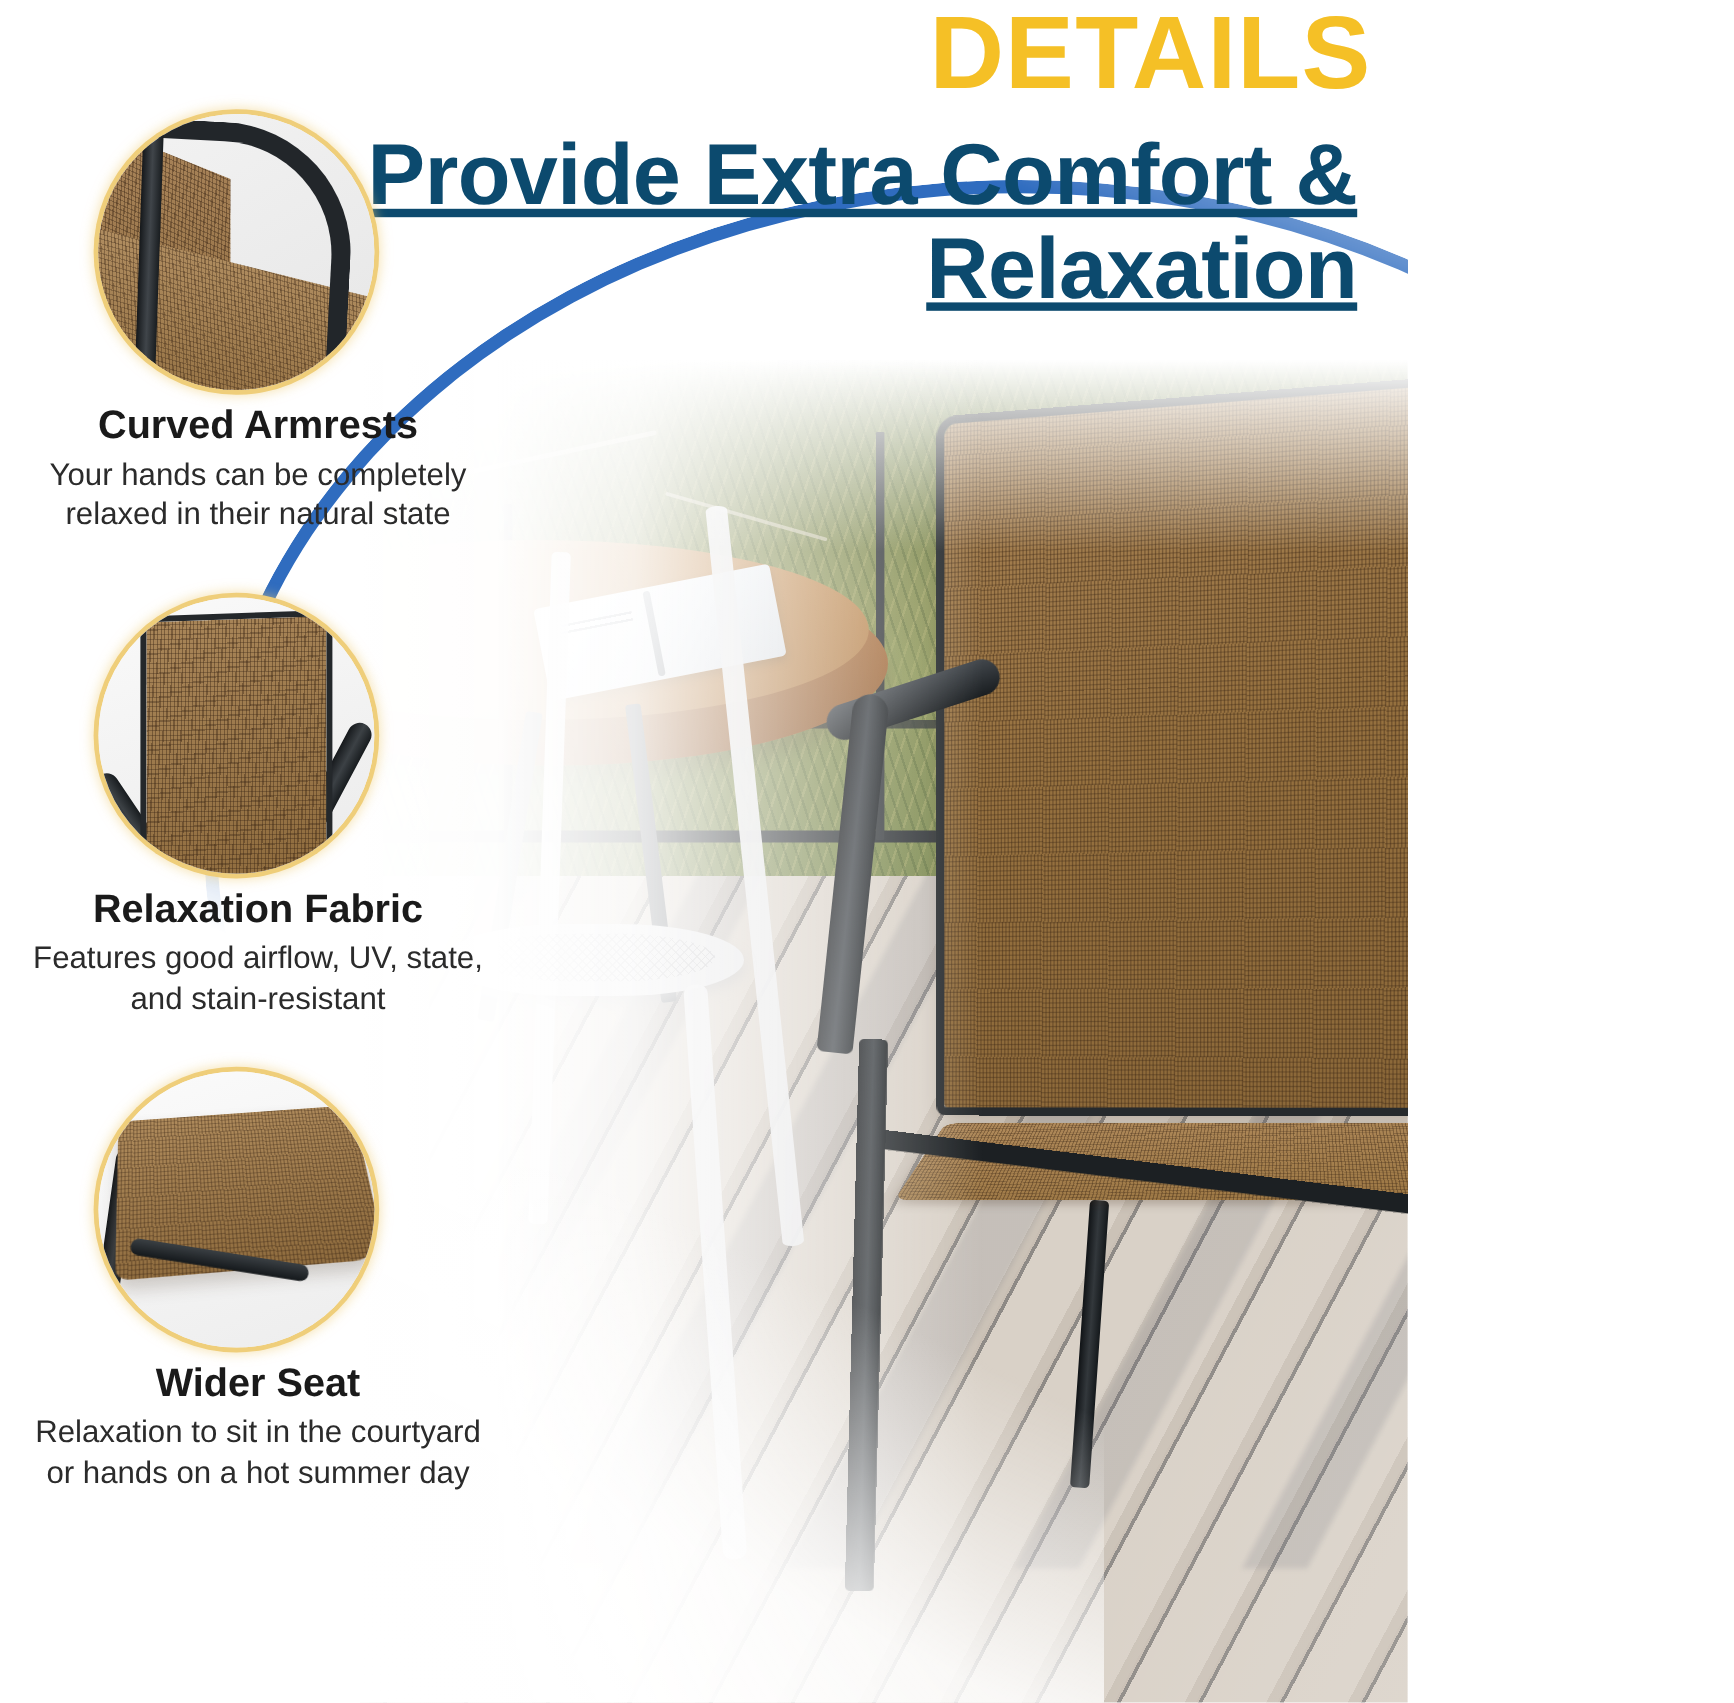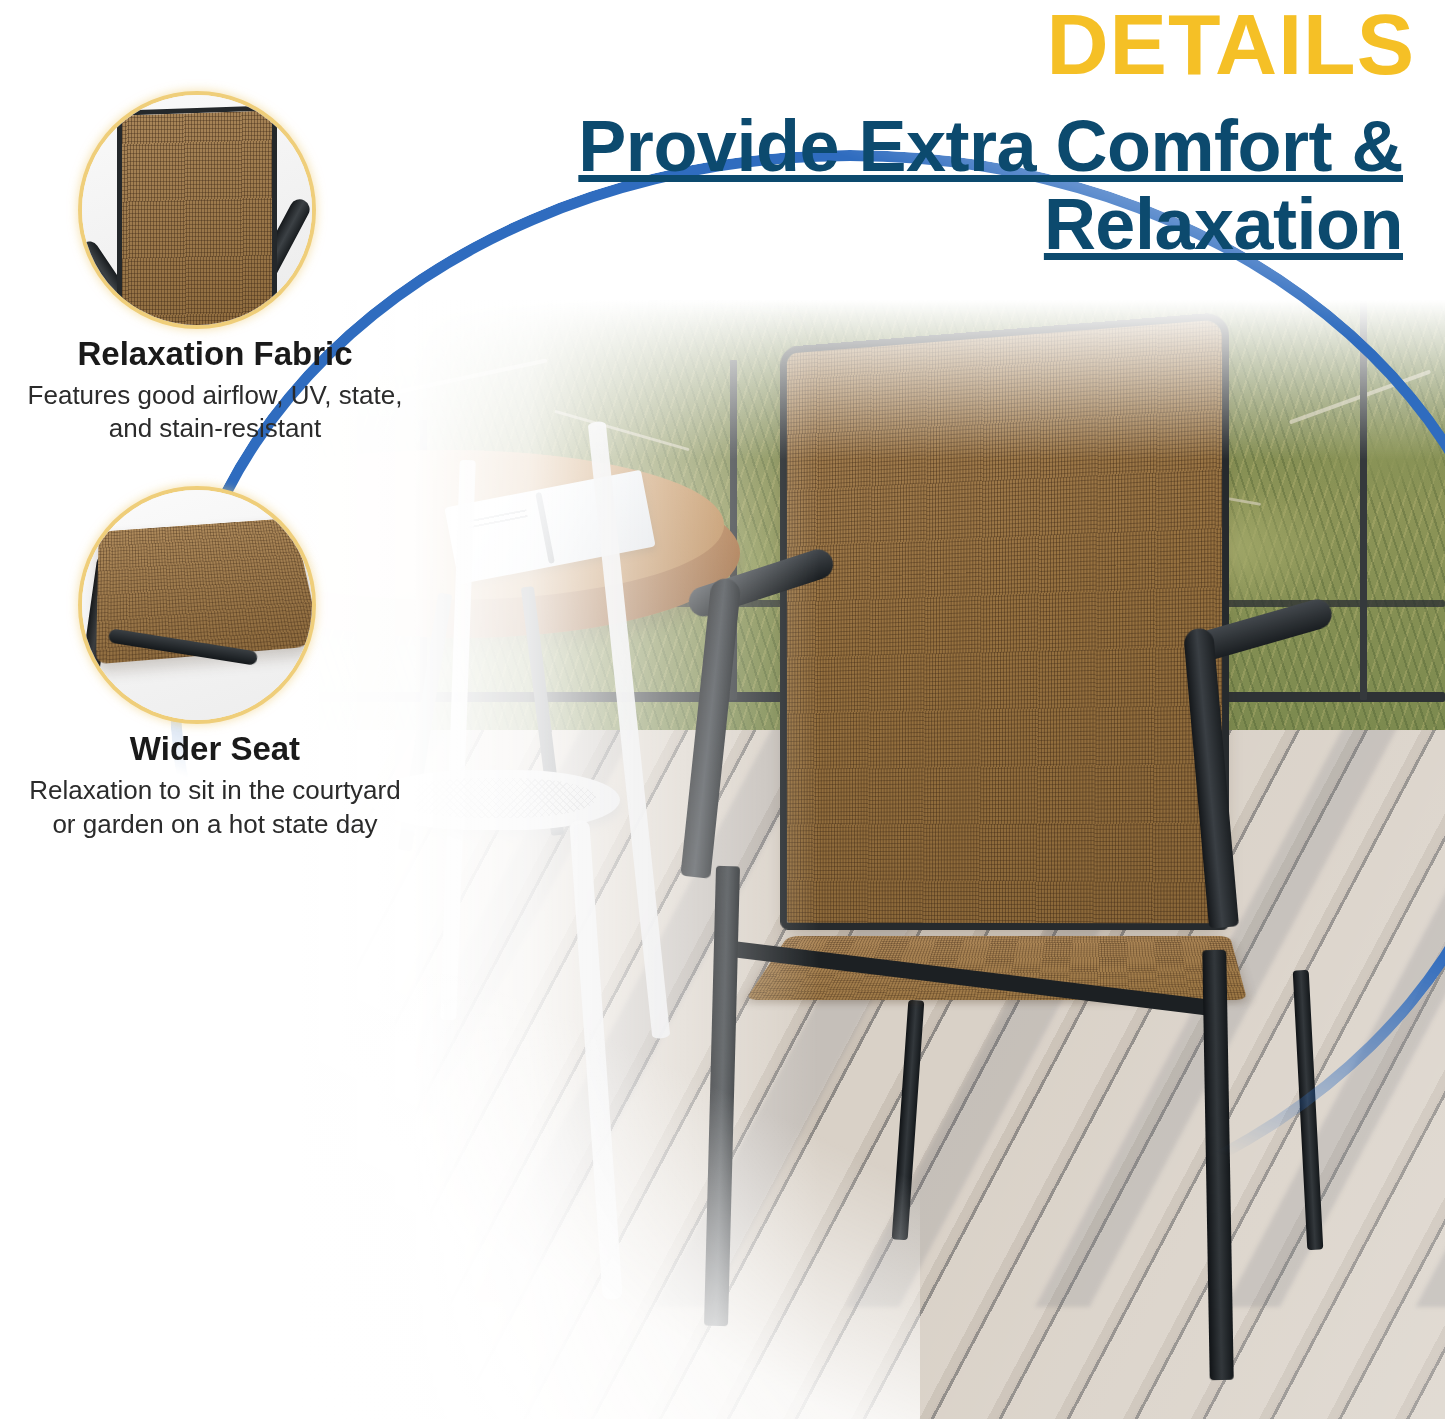--- a/index.html
+++ b/index.html
@@ -3,21 +3,21 @@
 <meta charset="utf-8">
 <title>Patio Chair Details Infographic</title>
 <style>
   html,body{margin:0;padding:0;background:#fff;}
   body{
     font-family:"Liberation Sans", sans-serif;
     -webkit-font-smoothing:antialiased;
   }
   #page{
     position:relative;
-    width:1445px;
+    width:1173px;
     height:1419px;
     overflow:hidden;
     background:#ffffff;
   }
 
   
   .header{
     position:absolute;
     top:0; right:30px;
     width:1090px;
@@ -542,20 +542,36 @@
   <div class="header">
     <div class="eyebrow">DETAILS</div>
     <div class="headline">
       <span class="l1">Provide Extra Comfort &amp;</span>
       <span class="l2">Relaxation</span>
     </div>
   </div>
 
   <div class="features">
 
+    <div class="feature" id="feature-armrests">
+      <div class="bubble">
+        <div class="bubble-img">
+          <div class="b1-bg"></div>
+          <div class="b1-fabric-back"></div>
+          <div class="b1-fabric-seat"></div>
+          <div class="b1-arm-curve"></div>
+          <div class="b1-arm"></div>
+        </div>
+      </div>
+      <div class="feat-title">Curved Armrests</div>
+      <div class="feat-desc">
+        <span class="ln">Your hands can be completely</span>
+        <span class="ln">relaxed in their natural state</span>
+      </div>
+    </div>
 
     <div class="feature" id="feature-fabric">
       <div class="bubble">
         <div class="bubble-img">
           <div class="b2-bg"></div>
           <div class="b2-arm b2-arm-l"></div>
           <div class="b2-arm b2-arm-r"></div>
           <div class="b2-panel"></div>
         </div>
       </div>
@@ -571,19 +587,19 @@
         <div class="bubble-img">
           <div class="b3-bg"></div>
           <div class="b3-frame"></div>
           <div class="b3-seat"></div>
           <div class="b3-frame2"></div>
         </div>
       </div>
       <div class="feat-title">Wider Seat</div>
       <div class="feat-desc">
         <span class="ln">Relaxation to sit in the courtyard</span>
-        <span class="ln">or garden on a hot state day</span>
+        <span class="ln">or hands on a hot summer day</span>
       </div>
     </div>
 
   </div>
 
 </div>
 
 </body></html>

